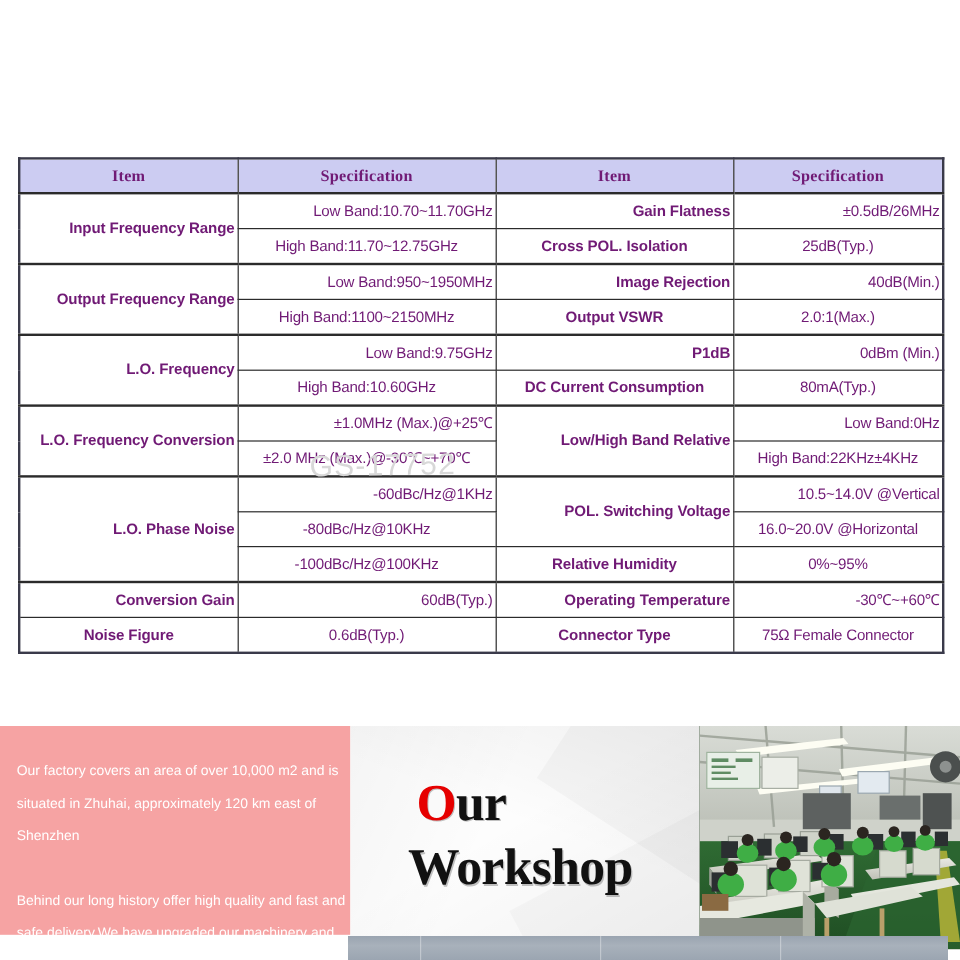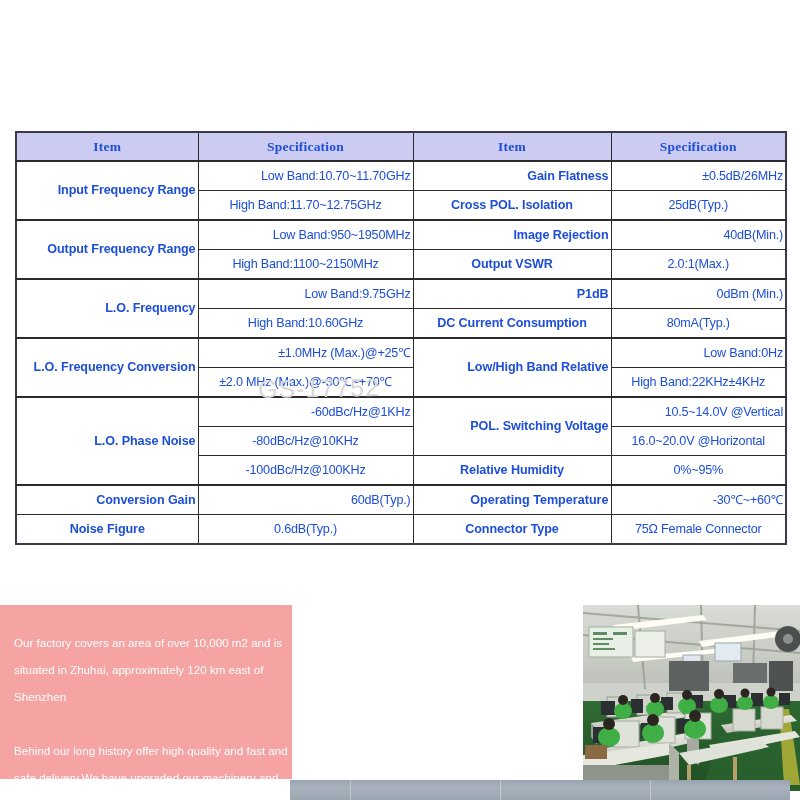--- a/index.html
+++ b/index.html
@@ -31,21 +31,21 @@
   }
   table.spec col.c1 { width: 182px; }
   table.spec col.c2 { width: 215px; }
   table.spec col.c3 { width: 198px; }
   table.spec col.c4 { width: 175px; }
 
   table.spec th, table.spec td {
     border: 1px solid #2b2b2b;
     text-align: center;
     vertical-align: middle;
-    color: #1d4ed8;
+    color: #701a75;
     padding: 1px 2px;
     line-height: 1.15;
     white-space: nowrap;
     overflow: hidden;
   }
   table.spec th {
     background: #ccccf2;
     font-weight: bold;
     font-size: 13.5px;
     height: 25px;
@@ -288,20 +288,28 @@
 
 <div id="banner">
 
   <div id="banner-pink">
     <div class="ptext">
       <p>Our factory covers an area of over 10,000 m2 and is situated in Zhuhai, approximately 120 km east of Shenzhen</p>
       <p>Behind our long history offer high quality and fast and safe delivery.We have upgraded our machinery and products.</p>
     </div>
   </div>
 
+  <div id="banner-white">
+    <div class="facet f1"></div>
+    <div class="facet f2"></div>
+    <div id="headline">
+      <span class="redcap">O</span><span>ur</span>
+      <span class="l2">Workshop</span>
+    </div>
+  </div>
 
   <div id="banner-photo">
     <svg width="217" height="186" viewBox="0 0 217 186" xmlns="http://www.w3.org/2000/svg">
       <defs>
         <linearGradient id="ceil" x1="0" y1="0" x2="0" y2="1">
           <stop offset="0%" stop-color="#d9dcd6"></stop>
           <stop offset="100%" stop-color="#b9bdb4"></stop>
         </linearGradient>
         <linearGradient id="flr" x1="0" y1="0" x2="0" y2="1">
           <stop offset="0%" stop-color="#2f6b33"></stop>

